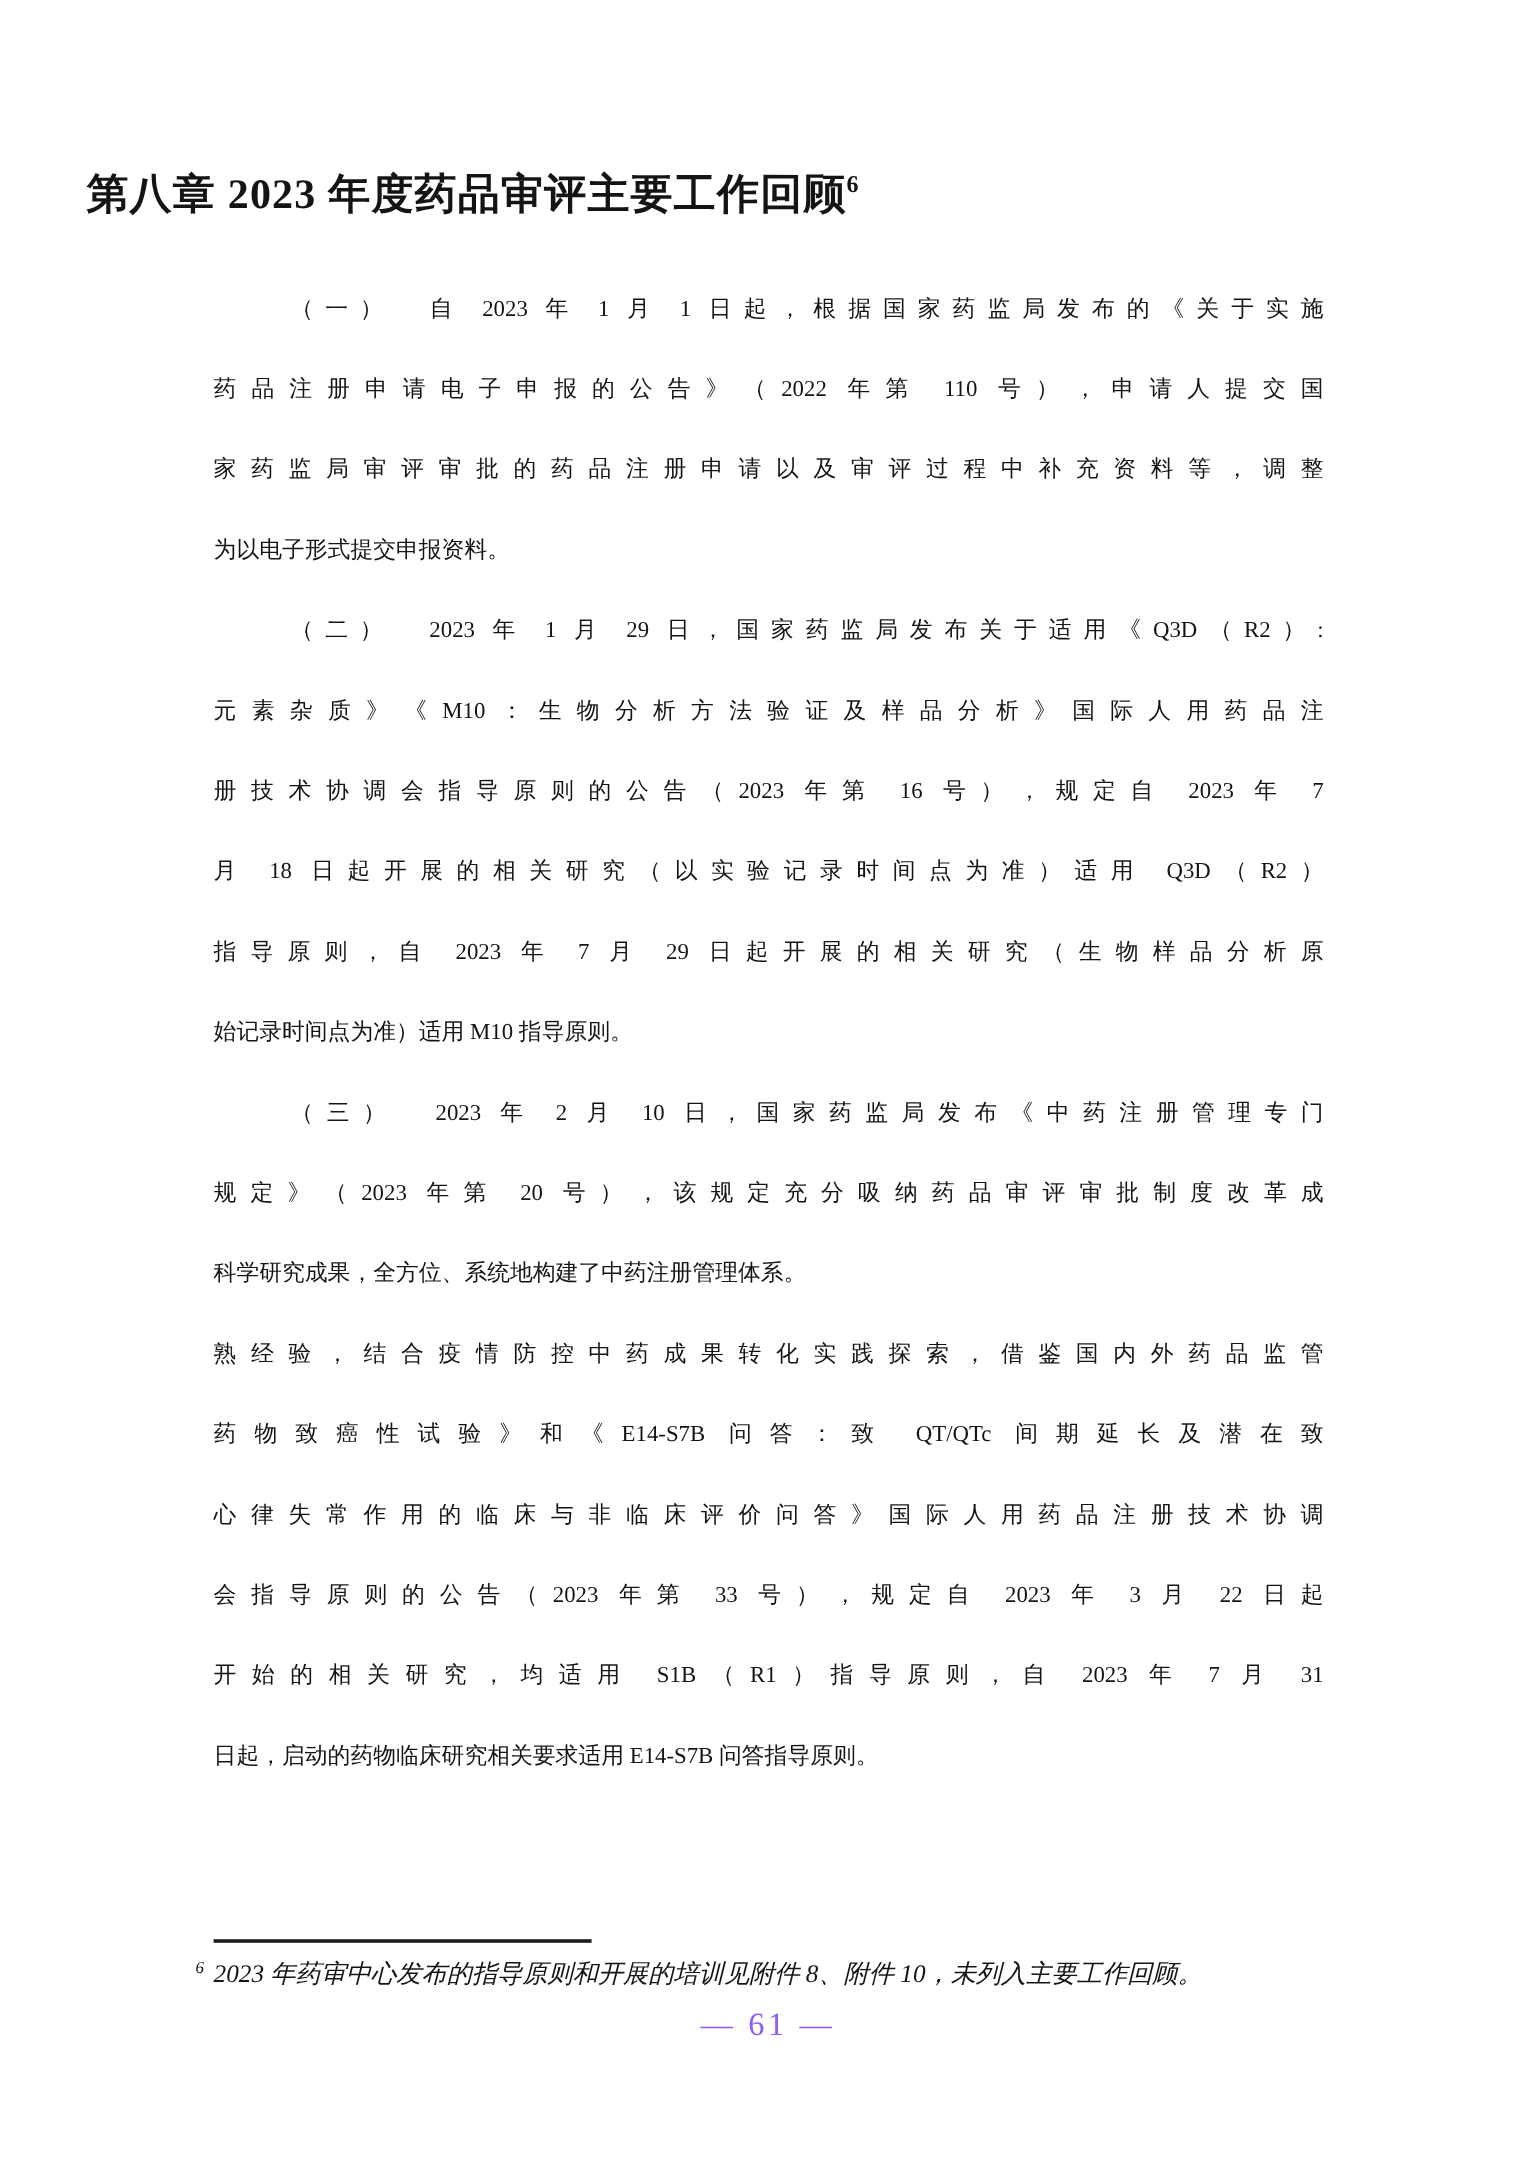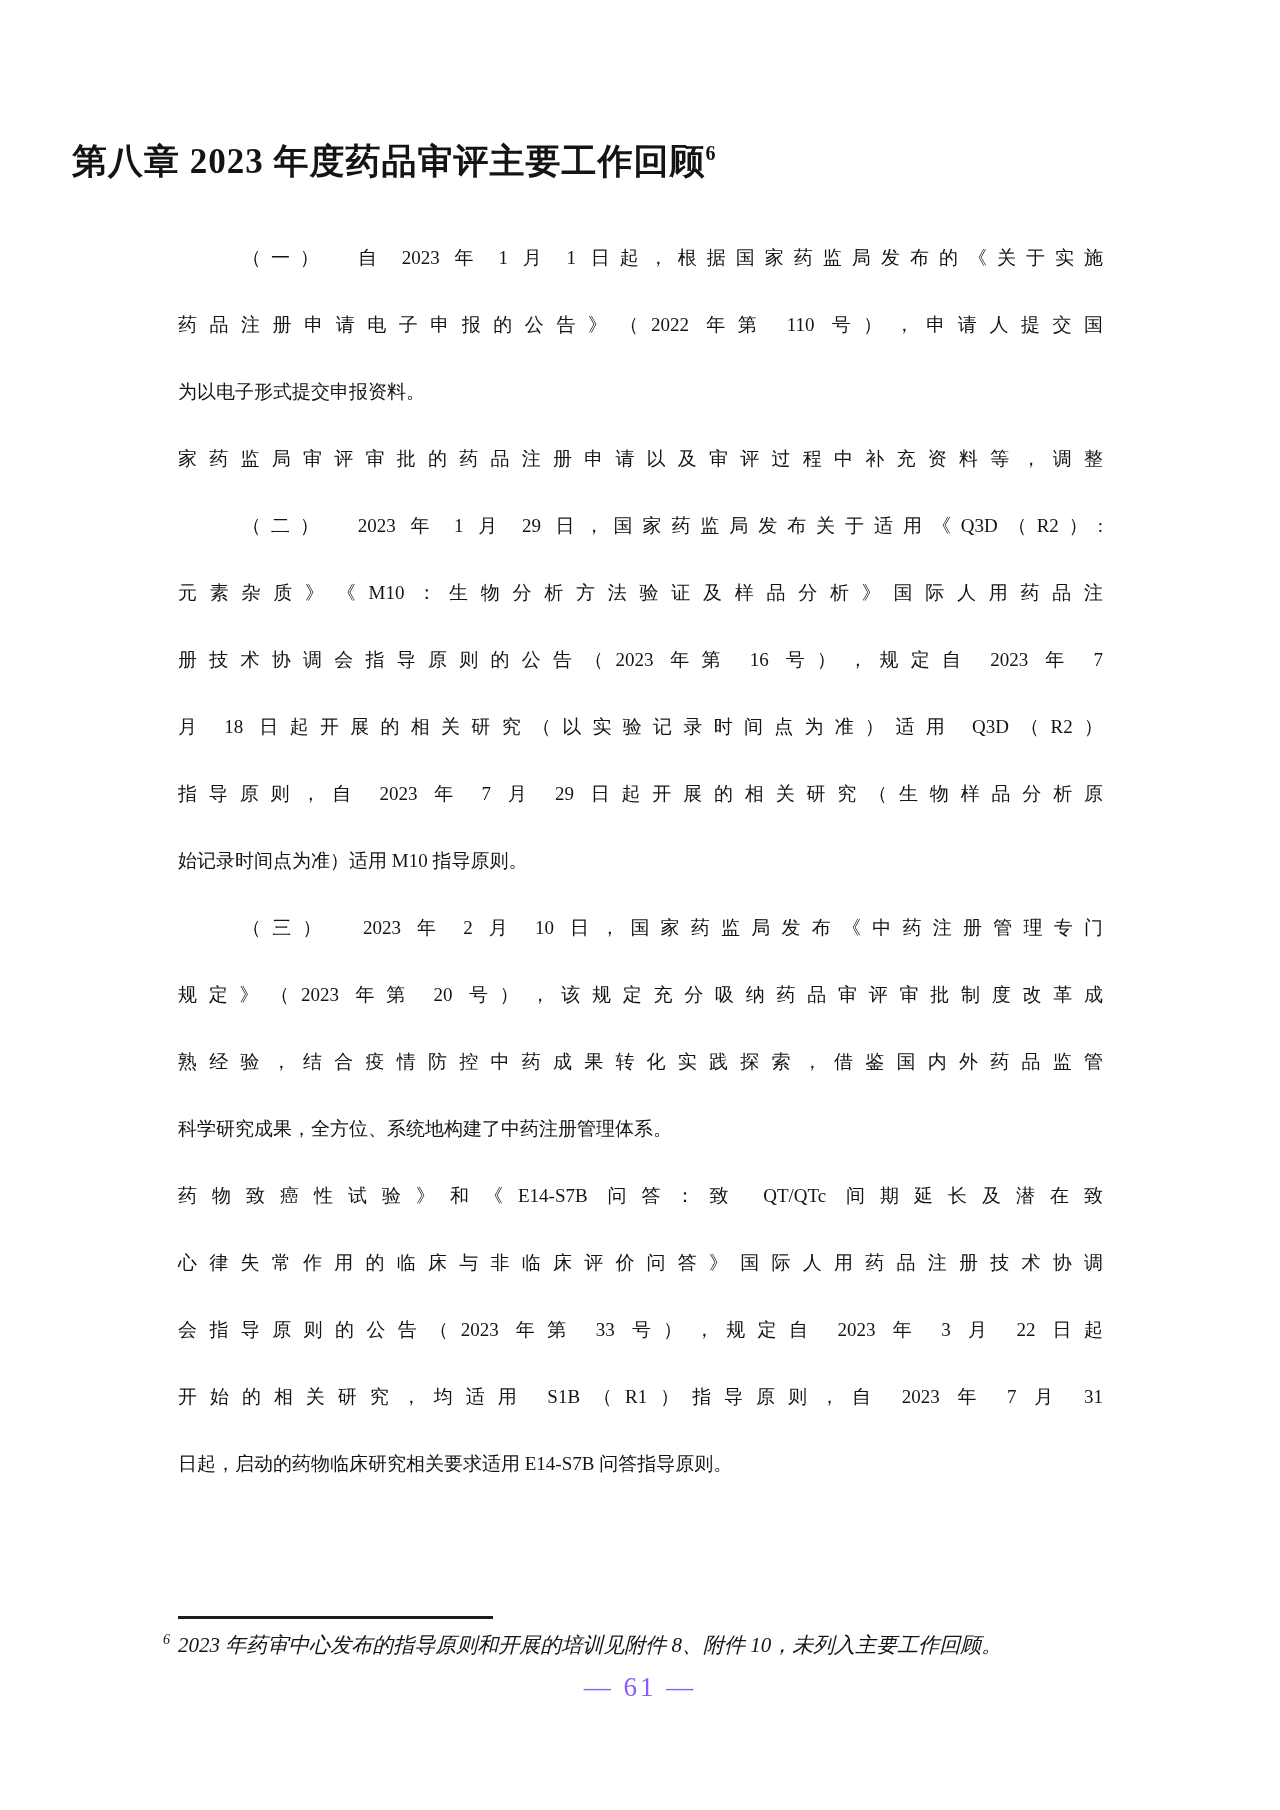--- a/index.html
+++ b/index.html
@@ -98,32 +98,32 @@
 
 <div class="doc-page">
 
   <div class="chapter-title">
     <span>第八章 2023 年度药品审评主要工作回顾</span><sup>6</sup>
   </div>
 
   <div class="body-text">
       <div class="line indent just">（一）　自 2023 年 1 月 1 日起，根据国家药监局发布的《关于实施</div>
       <div class="line just">药品注册申请电子申报的公告》（2022 年第 110 号），申请人提交国</div>
+      <div class="line just">家药监局审评审批的药品注册申请以及审评过程中补充资料等，调整</div>
       <div class="line">为以电子形式提交申报资料。</div>
-      <div class="line just">家药监局审评审批的药品注册申请以及审评过程中补充资料等，调整</div>
       <div class="line indent just">（二）　2023 年 1 月 29 日，国家药监局发布关于适用《Q3D（R2）:</div>
       <div class="line just">元素杂质》《M10：生物分析方法验证及样品分析》国际人用药品注</div>
       <div class="line just">册技术协调会指导原则的公告（2023 年第 16 号），规定自 2023 年 7</div>
       <div class="line just">月 18 日起开展的相关研究（以实验记录时间点为准）适用 Q3D（R2）</div>
       <div class="line just">指导原则，自 2023 年 7 月 29 日起开展的相关研究（生物样品分析原</div>
       <div class="line">始记录时间点为准）适用 M10 指导原则。</div>
       <div class="line indent just">（三）　2023 年 2 月 10 日，国家药监局发布《中药注册管理专门</div>
       <div class="line just">规定》（2023 年第 20 号），该规定充分吸纳药品审评审批制度改革成</div>
+      <div class="line">科学研究成果，全方位、系统地构建了中药注册管理体系。</div>
       <div class="line just">熟经验，结合疫情防控中药成果转化实践探索，借鉴国内外药品监管</div>
-      <div class="line">科学研究成果，全方位、系统地构建了中药注册管理体系。</div>
       <div class="line just">药物致癌性试验》和《E14-S7B 问答：致 QT/QTc 间期延长及潜在致</div>
       <div class="line just">心律失常作用的临床与非临床评价问答》国际人用药品注册技术协调</div>
       <div class="line just">会指导原则的公告（2023 年第 33 号），规定自 2023 年 3 月 22 日起</div>
       <div class="line just">开始的相关研究，均适用 S1B（R1）指导原则，自 2023 年 7 月 31</div>
       <div class="line">日起，启动的药物临床研究相关要求适用 E14-S7B 问答指导原则。</div>
     </div>
 
   <div class="footnote-rule"></div>
 
   <div class="footnote">

